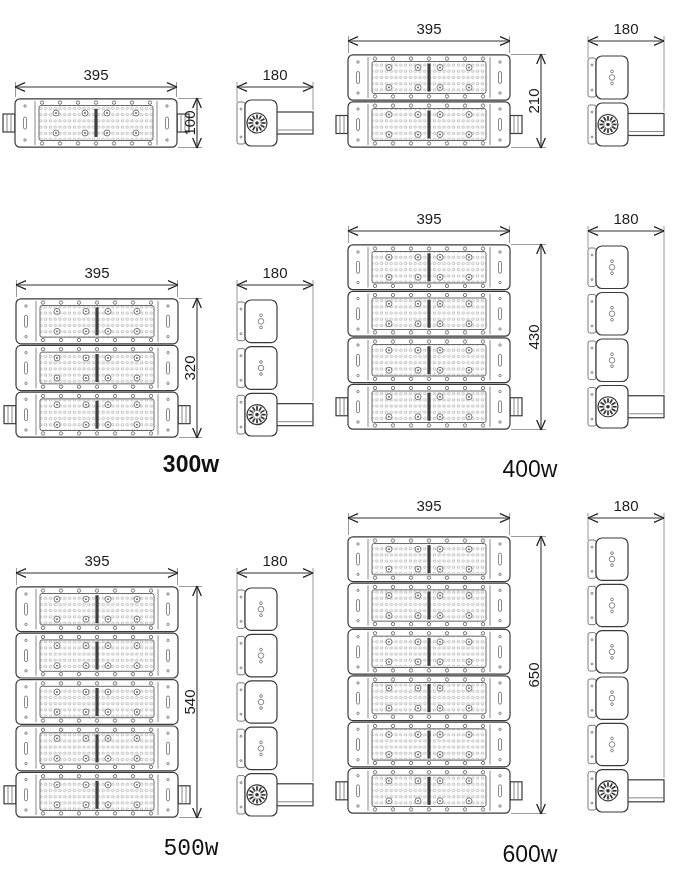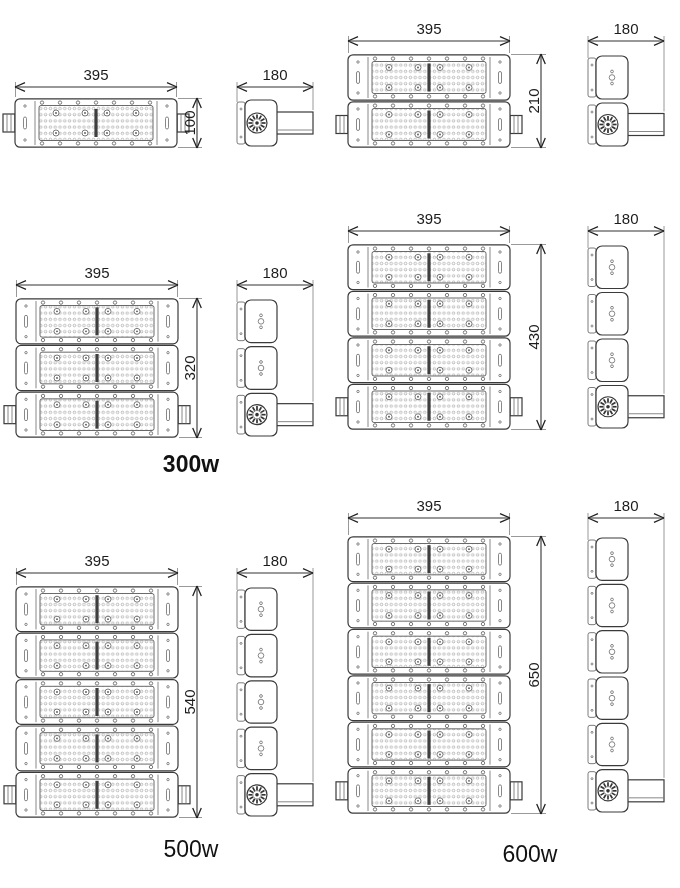--- a/index.html
+++ b/index.html
@@ -1305,23 +1305,24 @@
   <div class="dimlabel" id="s1" style="left: 591px; top: 20px;">180</div>
 
   <div class="dimlabel" id="w2" style="left: 62px; top: 264px;">395</div>
   <div class="dimlabel vlabel" id="h2" style="left: 155px; top: 359px;">320</div>
   <div class="dimlabel" id="s2" style="left: 240px; top: 264px;">180</div>
   <div class="wattage" id="t2" style="left: 131px; top: 451px; font-weight: bold;">300w</div>
 
   <div class="dimlabel" id="w3" style="left: 394px; top: 210px;">395</div>
   <div class="dimlabel vlabel" id="h3" style="left: 499px; top: 328px;">430</div>
   <div class="dimlabel" id="s3" style="left: 591px; top: 210px;">180</div>
+  <div class="wattage" id="t3" style="left: 470px; top: 456px;">400w</div>
 
   <div class="dimlabel" id="w4" style="left: 62px; top: 552px;">395</div>
   <div class="dimlabel vlabel" id="h4" style="left: 155px; top: 693px;">540</div>
   <div class="dimlabel" id="s4" style="left: 240px; top: 552px;">180</div>
-  <div class="wattage" id="t4" style="left: 131px; top: 836px;">500w</div>
+  <div class="wattage" id="t4" style="left: 131px; top: 836px; font-family: Liberation Mono, monospace;">500w</div>
 
   <div class="dimlabel" id="w5" style="left: 394px; top: 497px;">395</div>
   <div class="dimlabel vlabel" id="h5" style="left: 499px; top: 666px;">650</div>
   <div class="dimlabel" id="s5" style="left: 591px; top: 497px;">180</div>
   <div class="wattage" id="t5" style="left: 470px; top: 841px;">600w</div>
 </div>
 
 </body></html>

